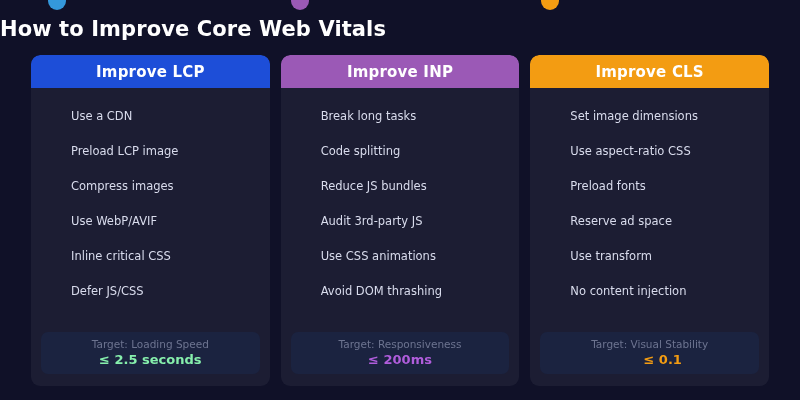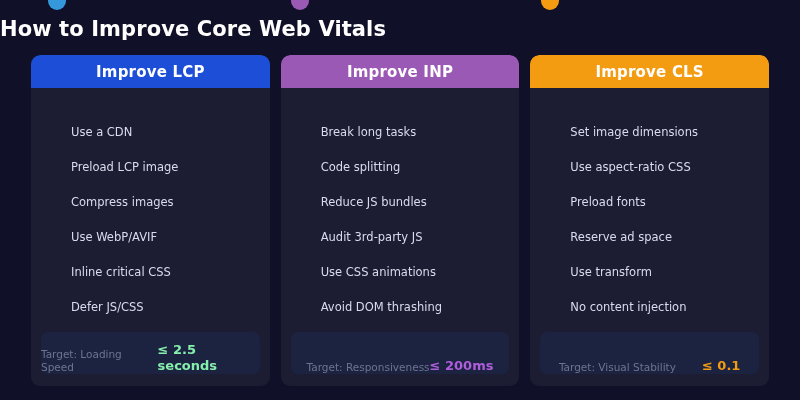--- a/index.html
+++ b/index.html
@@ -69,40 +69,40 @@
     font-size: 15px;
     font-weight: bold;
     letter-spacing: 0.2px;
   }
   .card-header.lcp { background: #1d4ed8; }
   .card-header.inp { background: #9b59b6; }
   .card-header.cls { background: #f39c12; }
 
   .card-body {
     flex: 1 1 auto;
-    padding: 38px 0 0 40px;
+    padding: 22px 0 0 40px;
   }
   .tip {
     color: #d9dced;
     font-size: 11.5px;
     line-height: 13px;
     margin-bottom: 22px;
     white-space: nowrap;
   }
   .tip:last-child { margin-bottom: 0; }
 
   
   .card-footer {
     margin: 0 10px 12px 10px;
     background: #1b2340;
     border-radius: 7px;
     height: 42px;
     display: flex;
-    flex-direction: row;
-    align-items: flex-end;
+    flex-direction: column;
+    align-items: center;
     justify-content: center;
   }
   .target-label {
     color: #6d7490;
     font-size: 10.5px;
     line-height: 13px;
   }
   .target-value {
     font-size: 13px;
     font-weight: bold;

